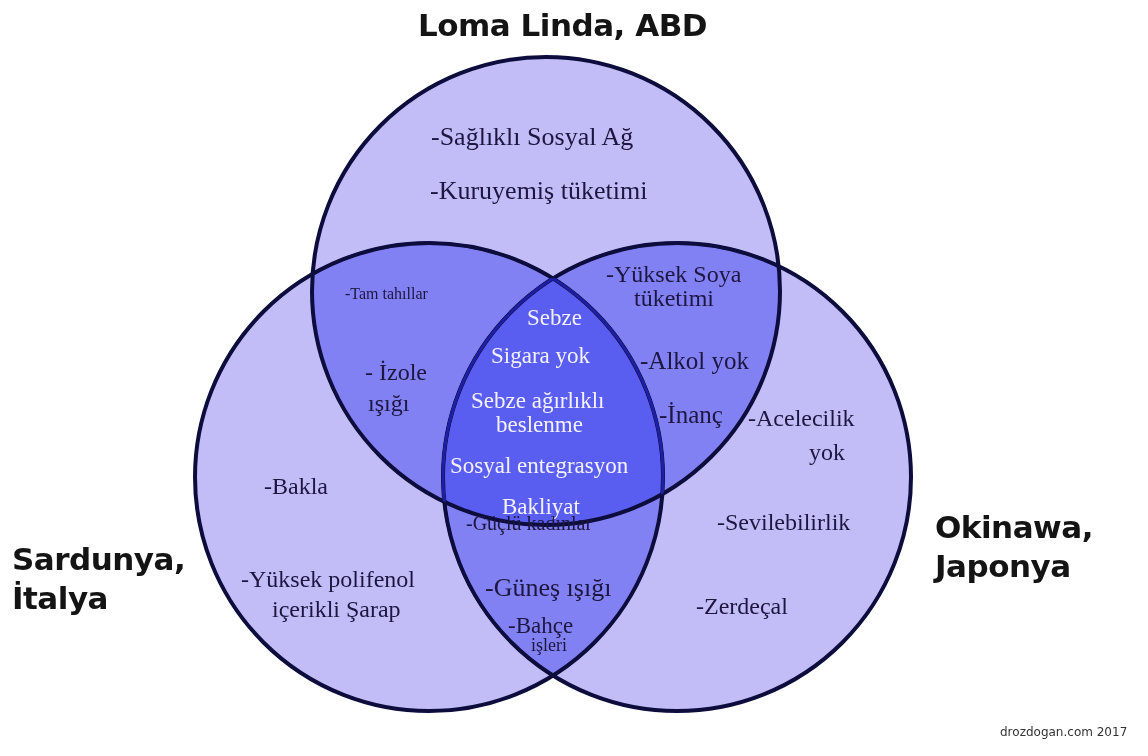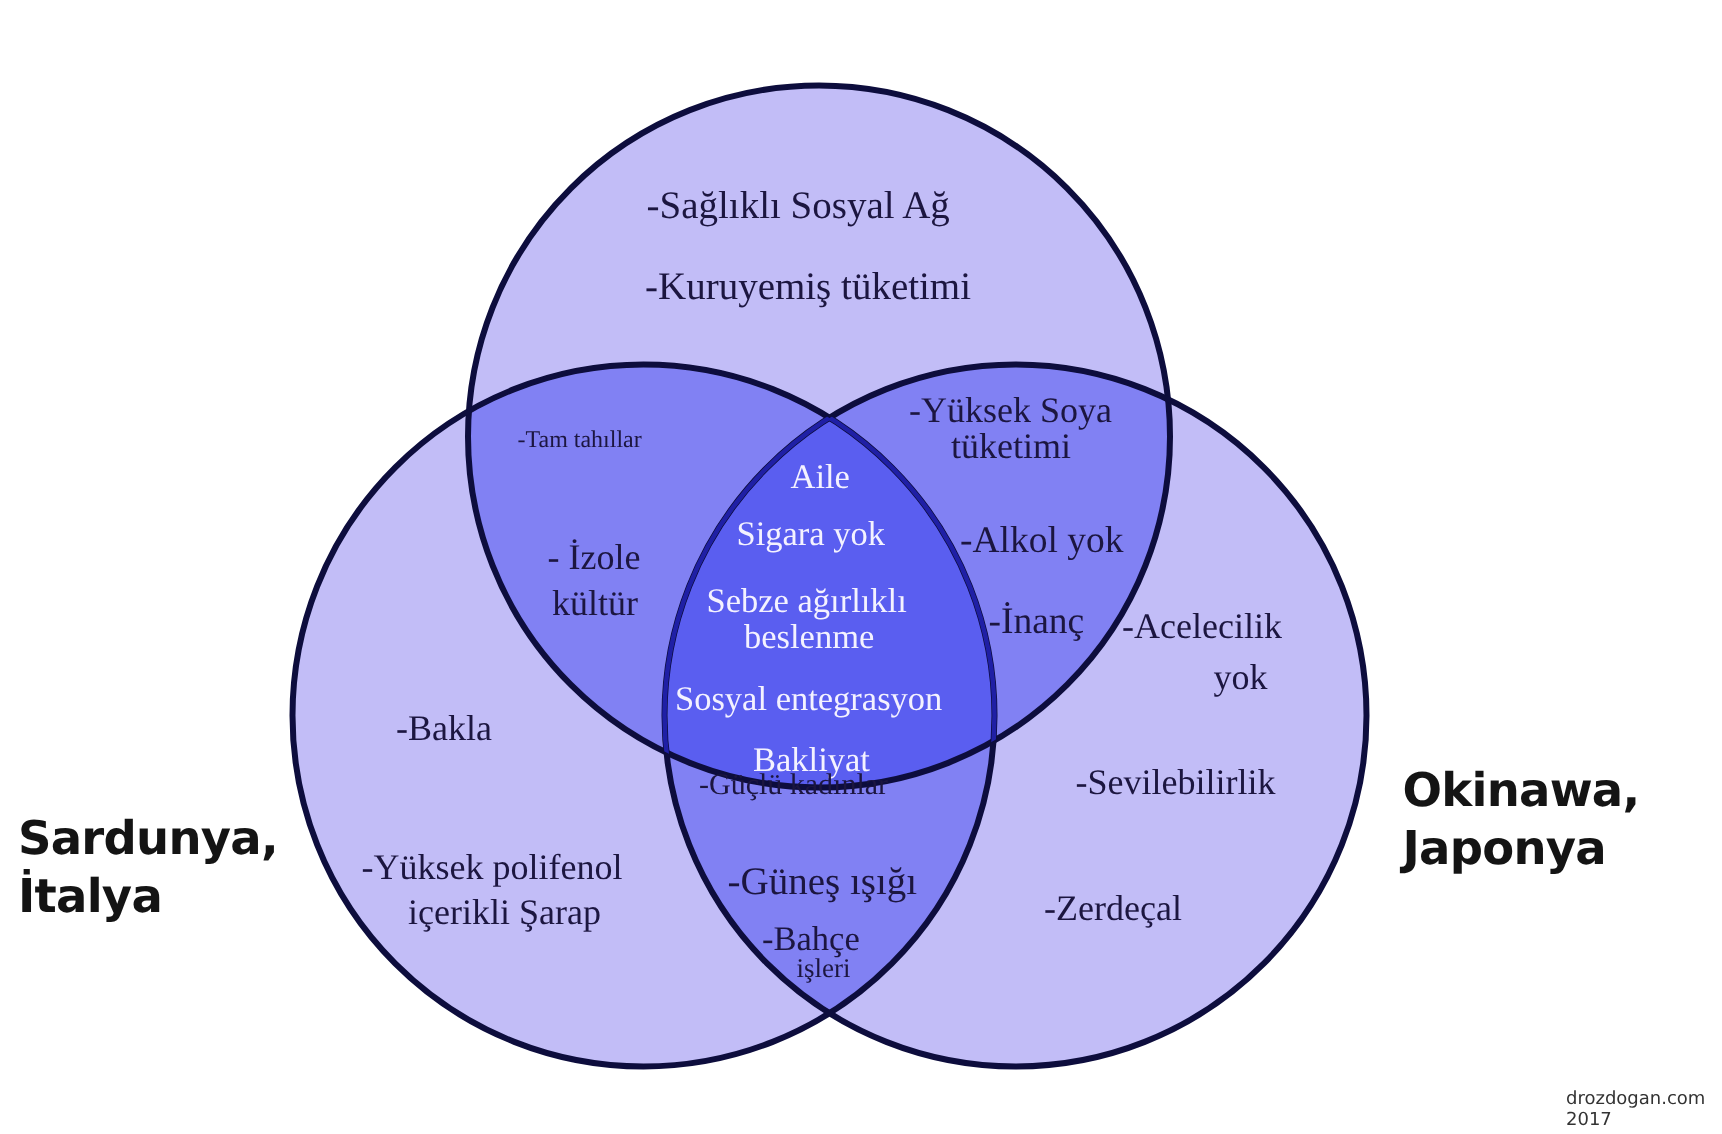--- a/index.html
+++ b/index.html
@@ -2,21 +2,21 @@
 <html><head>
 <meta charset="utf-8">
 <style>
   html, body { margin:0; padding:0; background:#ffffff; }
   body { width:1148px; height:756px; position:relative; overflow:hidden; }
   #stage { position:absolute; left:0; top:0; width:1148px; height:756px; }
   svg { position:absolute; left:0; top:0; }
   .title { position:absolute; font-family:"DejaVu Sans", sans-serif; font-weight:bold; color:#141414; letter-spacing:-0.5px; line-height:1.25; }
   .lbl { position:absolute; font-family:"Liberation Serif", serif; color:#1c1640; text-align:center; white-space:nowrap; line-height:1; }
   .lbl.w { color:#f4f2ff; }
-  .credit { position:absolute; font-family:"DejaVu Sans", sans-serif; font-size:12px; color:#333;margin-left:44px; }
+  .credit { position:absolute; font-family:"DejaVu Sans", sans-serif; font-size:12px; color:#333; }
 </style>
 </head>
 <body>
 
 <div id="stage">
   <svg width="1148" height="756" viewBox="0 0 1148 756">
     <defs>
       <clipPath id="cT">
           <circle cx="546" cy="291" r="234"></circle>
         </clipPath>
@@ -69,42 +69,43 @@
       <circle cx="677" cy="477" r="234" fill="none" stroke="#1f1fa5" stroke-width="3"></circle>
     </g>
       </g>
     <g clip-path="url(#cT)">
         <g clip-path="url(#cR)">
       <circle cx="429" cy="477" r="234" fill="none" stroke="#1f1fa5" stroke-width="3"></circle>
     </g>
       </g>
   </svg>
 
+  <div class="title" style="left:418px;top:6px;font-size:31px;">Loma Linda, ABD</div>
   <div class="title" style="left:12px;top:540px;font-size:31px;">
     <div>Sardunya,</div>
     <div>İtalya</div>
   </div>
   <div class="title" style="left:935px;top:508px;font-size:31px;">
     <div>Okinawa,</div>
     <div>Japonya</div>
   </div>
 
   <div class="lbl" style="left:431px;top:124px;font-size:26px;font-family:Liberation Serif, serif;">-Sağlıklı Sosyal Ağ</div>
   <div class="lbl" style="left:430px;top:178px;font-size:26px;">-Kuruyemiş tüketimi</div>
 
   <div class="lbl" style="left:345px;top:286px;font-size:16px;text-align:right;">-Tam tahıllar</div>
   <div class="lbl" style="left:365px;top:360px;font-size:24px;">- İzole</div>
-  <div class="lbl" style="left:368px;top:391px;font-size:24px;">kültür</div>
+  <div class="lbl" style="left:368px;top:391px;font-size:24px;">ışığı</div>
 
   <div class="lbl" style="left:606px;top:262px;font-size:24px;font-family:Liberation Serif, serif;">-Yüksek Soya</div>
   <div class="lbl" style="left:634px;top:286px;font-size:24px;">tüketimi</div>
   <div class="lbl" style="left:640px;top:348px;font-size:25px;">-Alkol yok</div>
   <div class="lbl" style="left:659px;top:402px;font-size:25px;">-İnanç</div>
 
-  <div class="lbl w" style="left:527px;top:306px;font-size:23px;">Aile</div>
+  <div class="lbl w" style="left:527px;top:306px;font-size:23px;">Sebze</div>
   <div class="lbl w" style="left:491px;top:344px;font-size:23px;">Sigara yok</div>
   <div class="lbl w" style="left:471px;top:389px;font-size:23px;">Sebze ağırlıklı</div>
   <div class="lbl w" style="left:496px;top:413px;font-size:23px;">beslenme</div>
   <div class="lbl w" style="left:450px;top:454px;font-size:23px;">Sosyal entegrasyon</div>
   <div class="lbl w" style="left:502px;top:495px;font-size:23px;">Bakliyat</div>
 
   <div class="lbl" style="left:466px;top:513px;font-size:20px;">-Güçlü kadınlar</div>
   <div class="lbl" style="left:485px;top:575px;font-size:26px;">-Güneş ışığı</div>
   <div class="lbl" style="left:508px;top:614px;font-size:23px;">-Bahçe</div>
   <div class="lbl" style="left:531px;top:636px;font-size:18px;">işleri</div>

